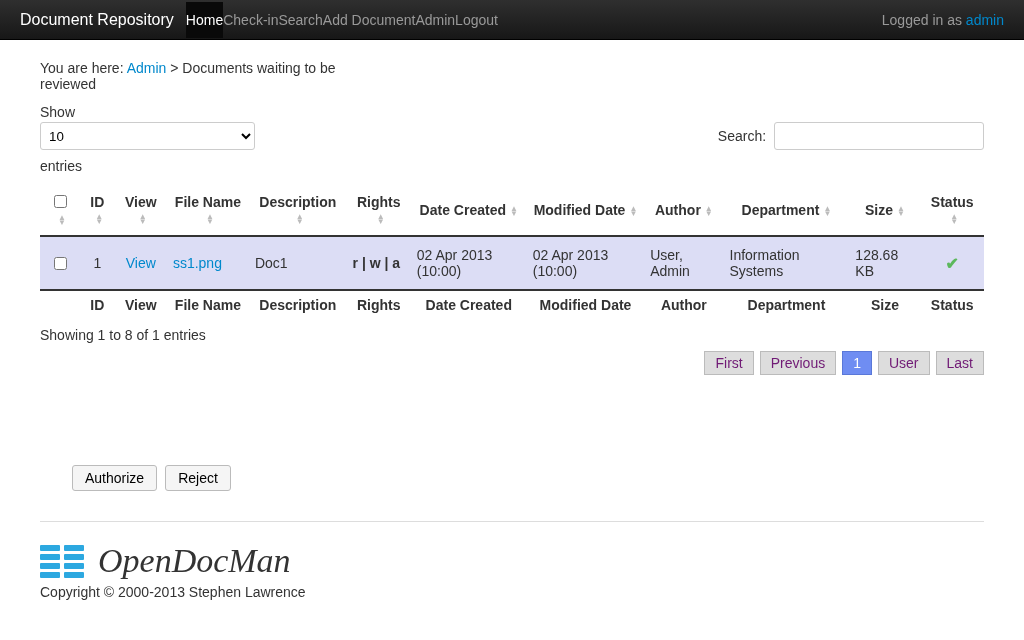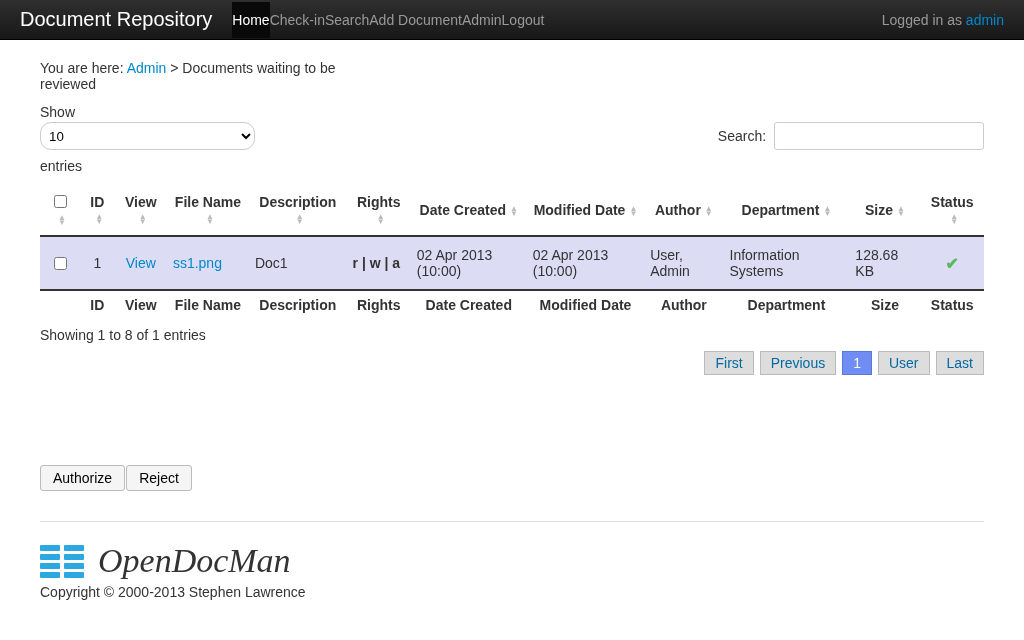--- a/index.html
+++ b/index.html
@@ -17,23 +17,23 @@
     background: #1b1b1b;
     background: linear-gradient(#2f2f2f, #171717);
     border-bottom: 1px solid #000;
     height: 40px;
     display: flex;
     align-items: center;
     padding: 0 20px;
   }
   .navbar .brand {
     color: #fff;
-    font-size: 20px;
+    font-size: 16px;
     font-weight: 200;
-    margin-right: 20px;
+    margin-right: 12px;
   }
   .navbar ul {
     list-style: none;
     display: flex;
     margin: 0; padding: 0;
     flex: 1;
   }
   .navbar ul li {
     padding: 10px 0;
     color: #999;
@@ -62,21 +62,21 @@
     display: flex;
     justify-content: space-between;
     align-items: flex-end;
     margin-bottom: 8px;
   }
   .show-entries label { display: block; margin-bottom: 2px; }
   .show-entries select {
     width: 215px;
     height: 28px;
     border: 1px solid #ccc;
-    border-radius: 11px;
+    border-radius: 3px;
     background: #fff;
     padding: 2px 4px;
   }
   .search-box label { margin-right: 4px; }
   .search-box input {
     width: 210px;
     height: 28px;
     border: 1px solid #ccc;
     border-radius: 3px;
     padding: 2px 6px;
@@ -131,33 +131,34 @@
     display: flex;
     justify-content: flex-end;
     gap: 6px;
   }
   .pagination .pbtn {
     background: #ddd;
     border: 1px solid #bbb;
     padding: 3px 10px;
     cursor: pointer;
     font-size: 14px;
-    color: #0369a1;
+    color: #701a75;
   }
   .pagination .pbtn.active {
     background: #6f8df2;
     color: #fff;
     border-color: #5a78d8;
   }
 
   
   .actions {
     margin-top: 90px;
     display: flex;
-    gap: 1px;
+    gap: 8px;
+    margin-left: 32px;
   }
   .actions button {
     padding: 4px 12px;
     border: 1px solid #bbb;
     background: #f5f5f5;
     border-radius: 3px;
     cursor: pointer;
     font-size: 14px;
   }
 

